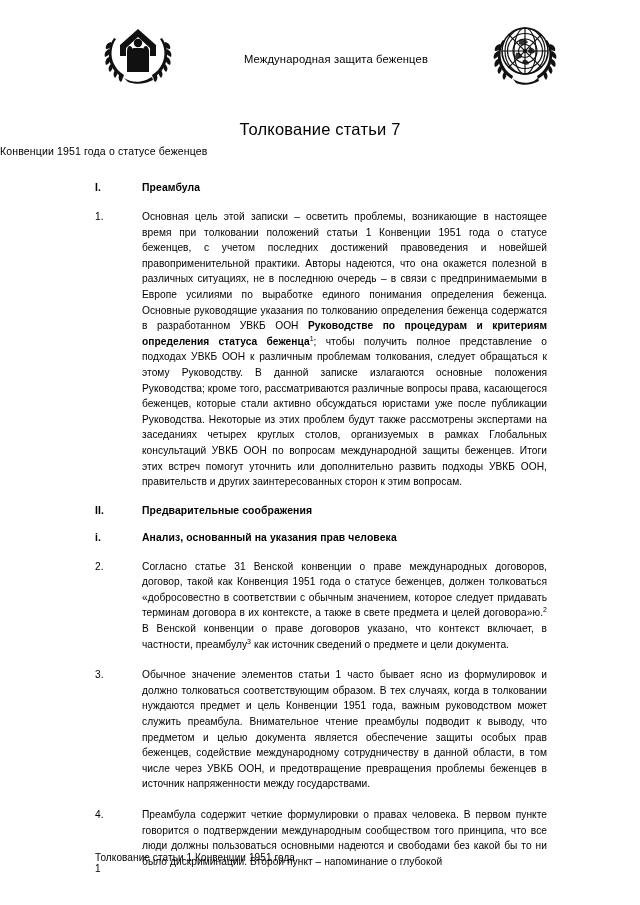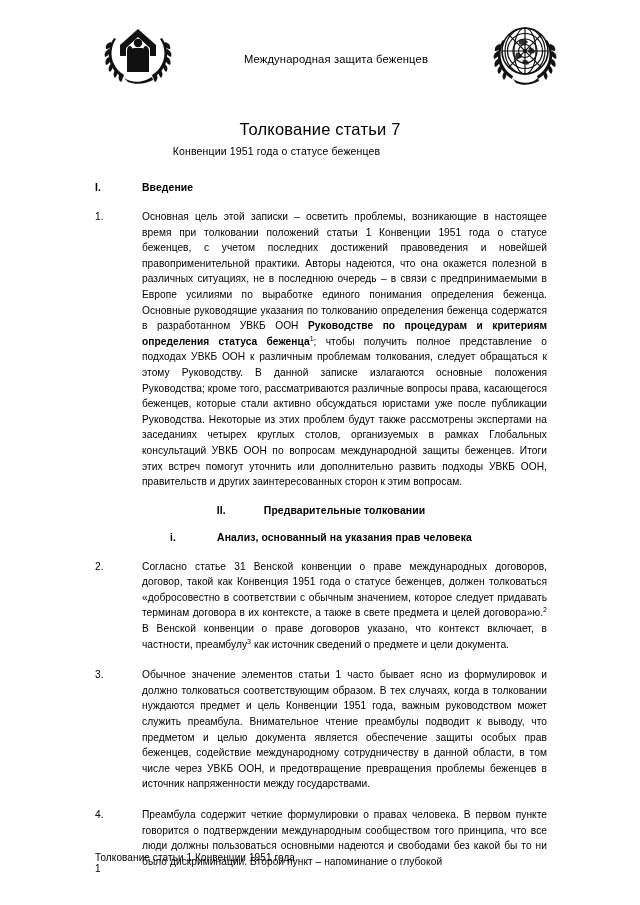--- a/index.html
+++ b/index.html
@@ -63,21 +63,21 @@
     width: 640px;
     text-align: center;
     font-size: 16.5px;
     letter-spacing: .2px;
   }
   .doc-subtitle {
     position: absolute;
     left: 0;
     top: 145px;
     width: 553px;
-    text-align: center;
+    text-align: left;
     font-size: 10.5px;
     letter-spacing: .15px;
   }
 
   
   .body-col {
     position: absolute;
     left: 95px;
     top: 182px;
     width: 452px;
@@ -89,21 +89,20 @@
     font-size: 10.4px;
     margin-bottom: 16px;
     letter-spacing: .1px;
   }
   .heading .num {
     width: 47px;
     flex: none;
   }
   .heading.sub {
     margin-top: 12px;
-    justify-content: center;
   }
 
   .para {
     display: flex;
     font-size: 10.2px;
     line-height: 15.6px;
     text-align: justify;
     margin-bottom: 15px;
     letter-spacing: .05px;
   }
@@ -226,31 +225,31 @@
     </div>
   </div>
 
   <div class="doc-title">Толкование статьи 7</div>
   <div class="doc-subtitle">Конвенции 1951 года о статусе беженцев</div>
 
   <div class="body-col">
 
     <div class="heading">
       <span class="num">I.</span>
-      <span>Введение</span>
+      <span>Преамбула</span>
     </div>
 
     <div class="para">
       <span class="num">1.</span>
       <span class="txt"><span>Основная цель этой записки – осветить проблемы, возникающие в настоящее время при толковании положений статьи 1 Конвенции 1951 года о статусе беженцев, с учетом последних достижений правоведения и новейшей правоприменительной практики. Авторы надеются, что она окажется полезной в различных ситуациях, не в последнюю очередь – в связи с предпринимаемыми в Европе усилиями по выработке единого понимания определения беженца. Основные руководящие указания по толкованию определения беженца содержатся в разработанном УВКБ ООН </span><b>Руководстве по процедурам и критериям определения статуса беженца</b><sup>1</sup><span>; чтобы получить полное представление о подходах УВКБ ООН к различным проблемам толкования, следует обращаться к этому Руководству. В данной записке излагаются основные положения Руководства; кроме того, рассматриваются различные вопросы права, касающегося беженцев, которые стали активно обсуждаться юристами уже после публикации Руководства. Некоторые из этих проблем будут также рассмотрены экспертами на заседаниях четырех круглых столов, организуемых в рамках Глобальных консультаций УВКБ ООН по вопросам международной защиты беженцев. Итоги этих встреч помогут уточнить или дополнительно развить подходы УВКБ ООН, правительств и других заинтересованных сторон к этим вопросам.</span></span>
     </div>
 
     <div class="heading sub">
       <span class="num">II.</span>
-      <span>Предварительные толковании</span>
+      <span>Предварительные соображения</span>
     </div>
 
     <div class="heading sub">
       <span class="num">i.</span>
       <span>Анализ, основанный на указания прав человека</span>
     </div>
 
     <div class="para">
       <span class="num">2.</span>
       <span class="txt"><span>Согласно статье 31 Венской конвенции о праве международных договоров, договор, такой как Конвенция 1951 года о статусе беженцев, должен толковаться «добросовестно в соответствии с обычным значением, которое следует придавать терминам договора в их контексте, а также в свете предмета и целей договора»ю.</span><sup>2</sup><span> В Венской конвенции о праве договоров указано, что контекст включает, в частности, преамбулу</span><sup>3</sup><span> как источник сведений о предмете и цели документа.</span></span>

